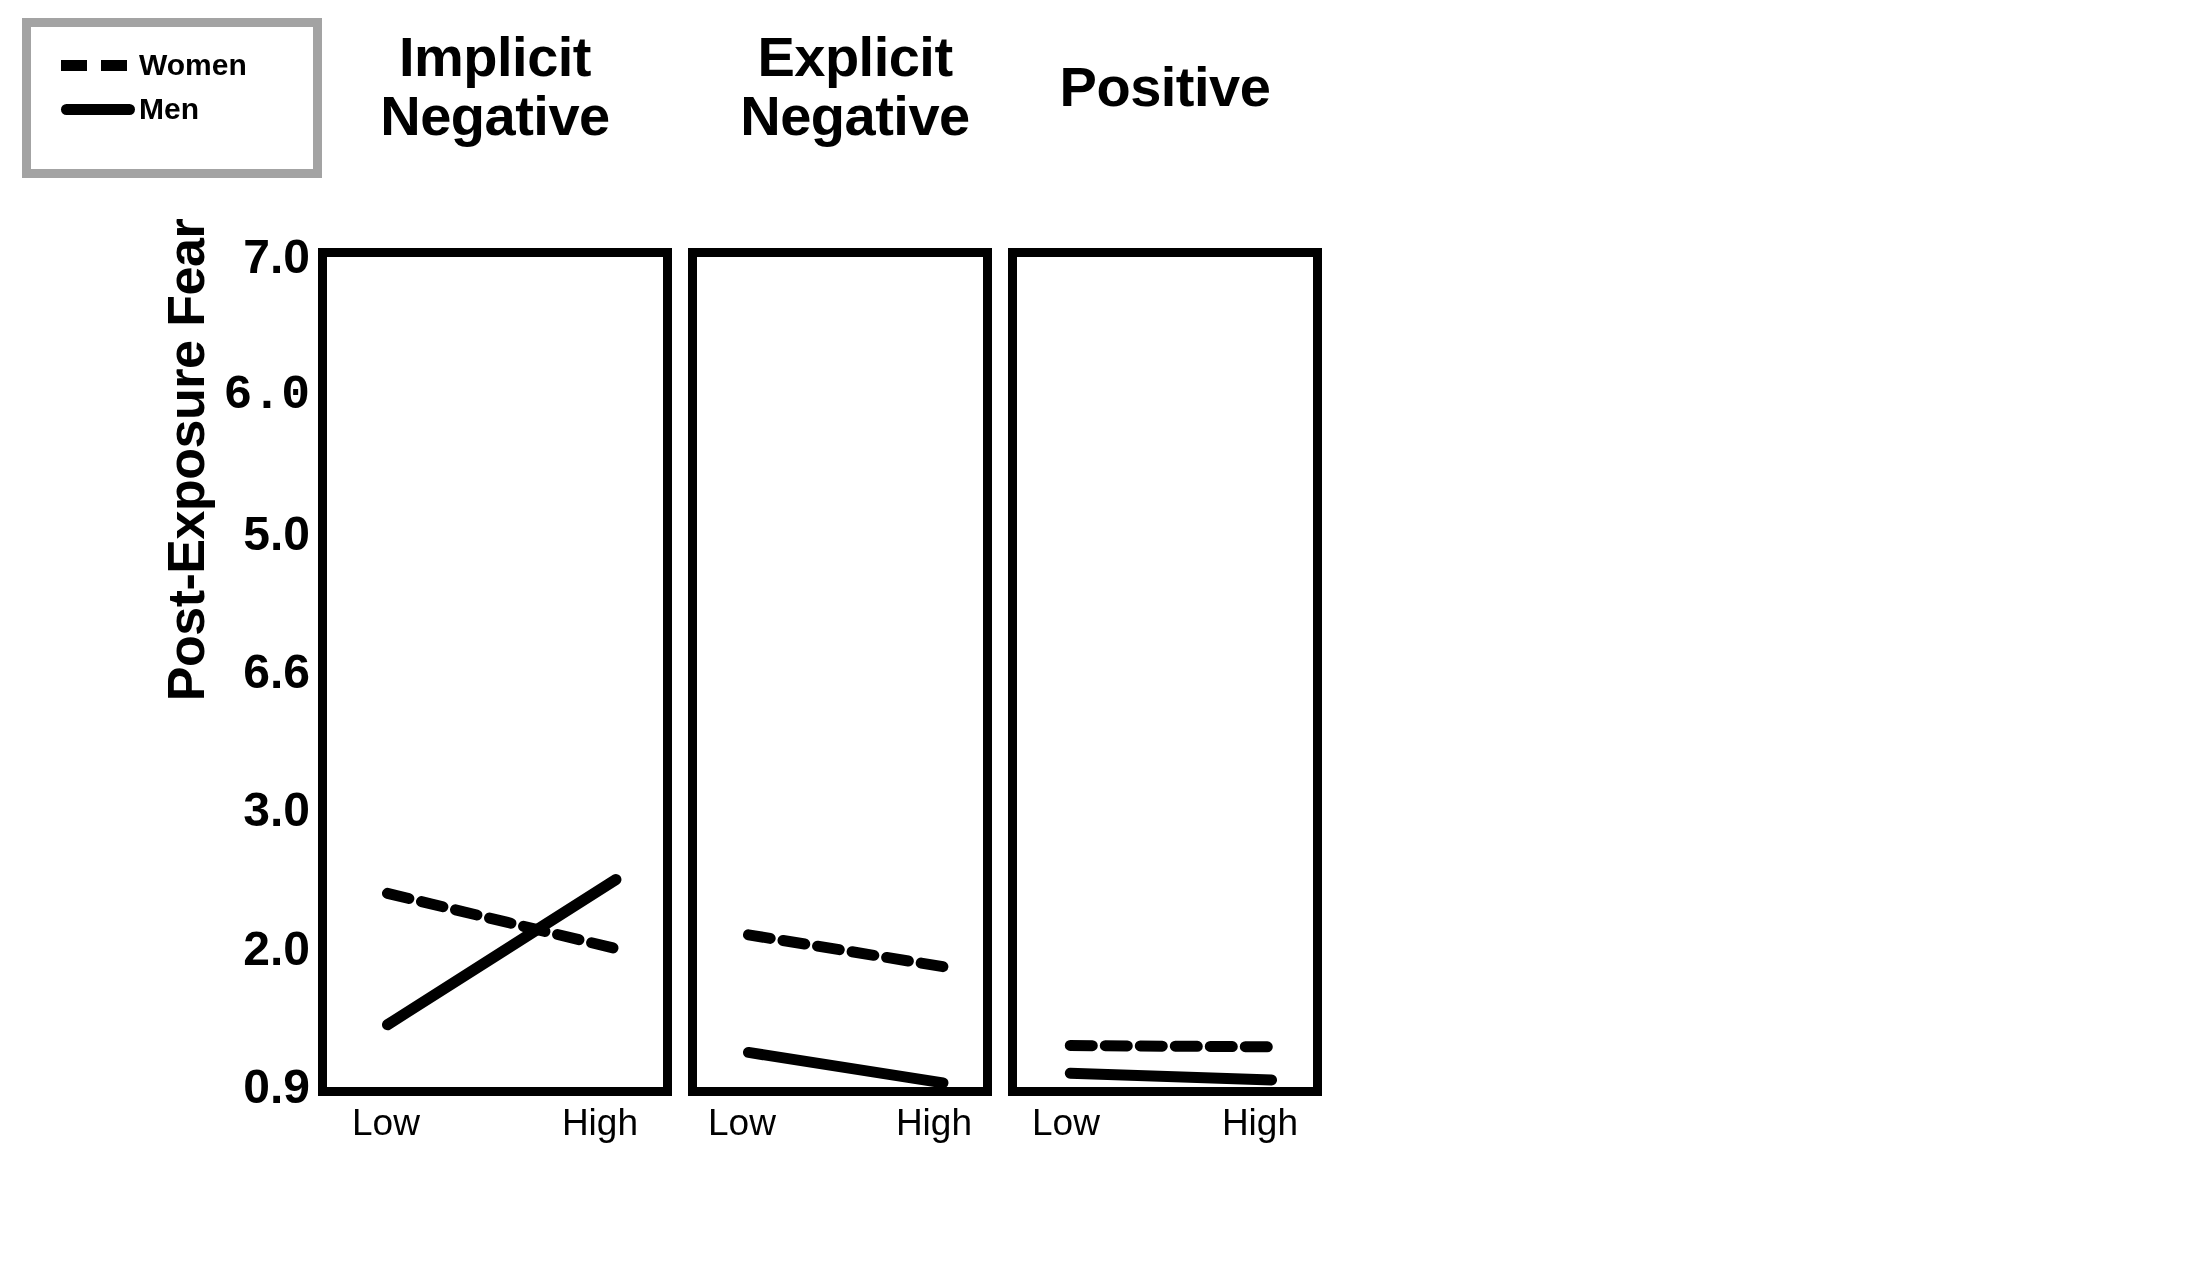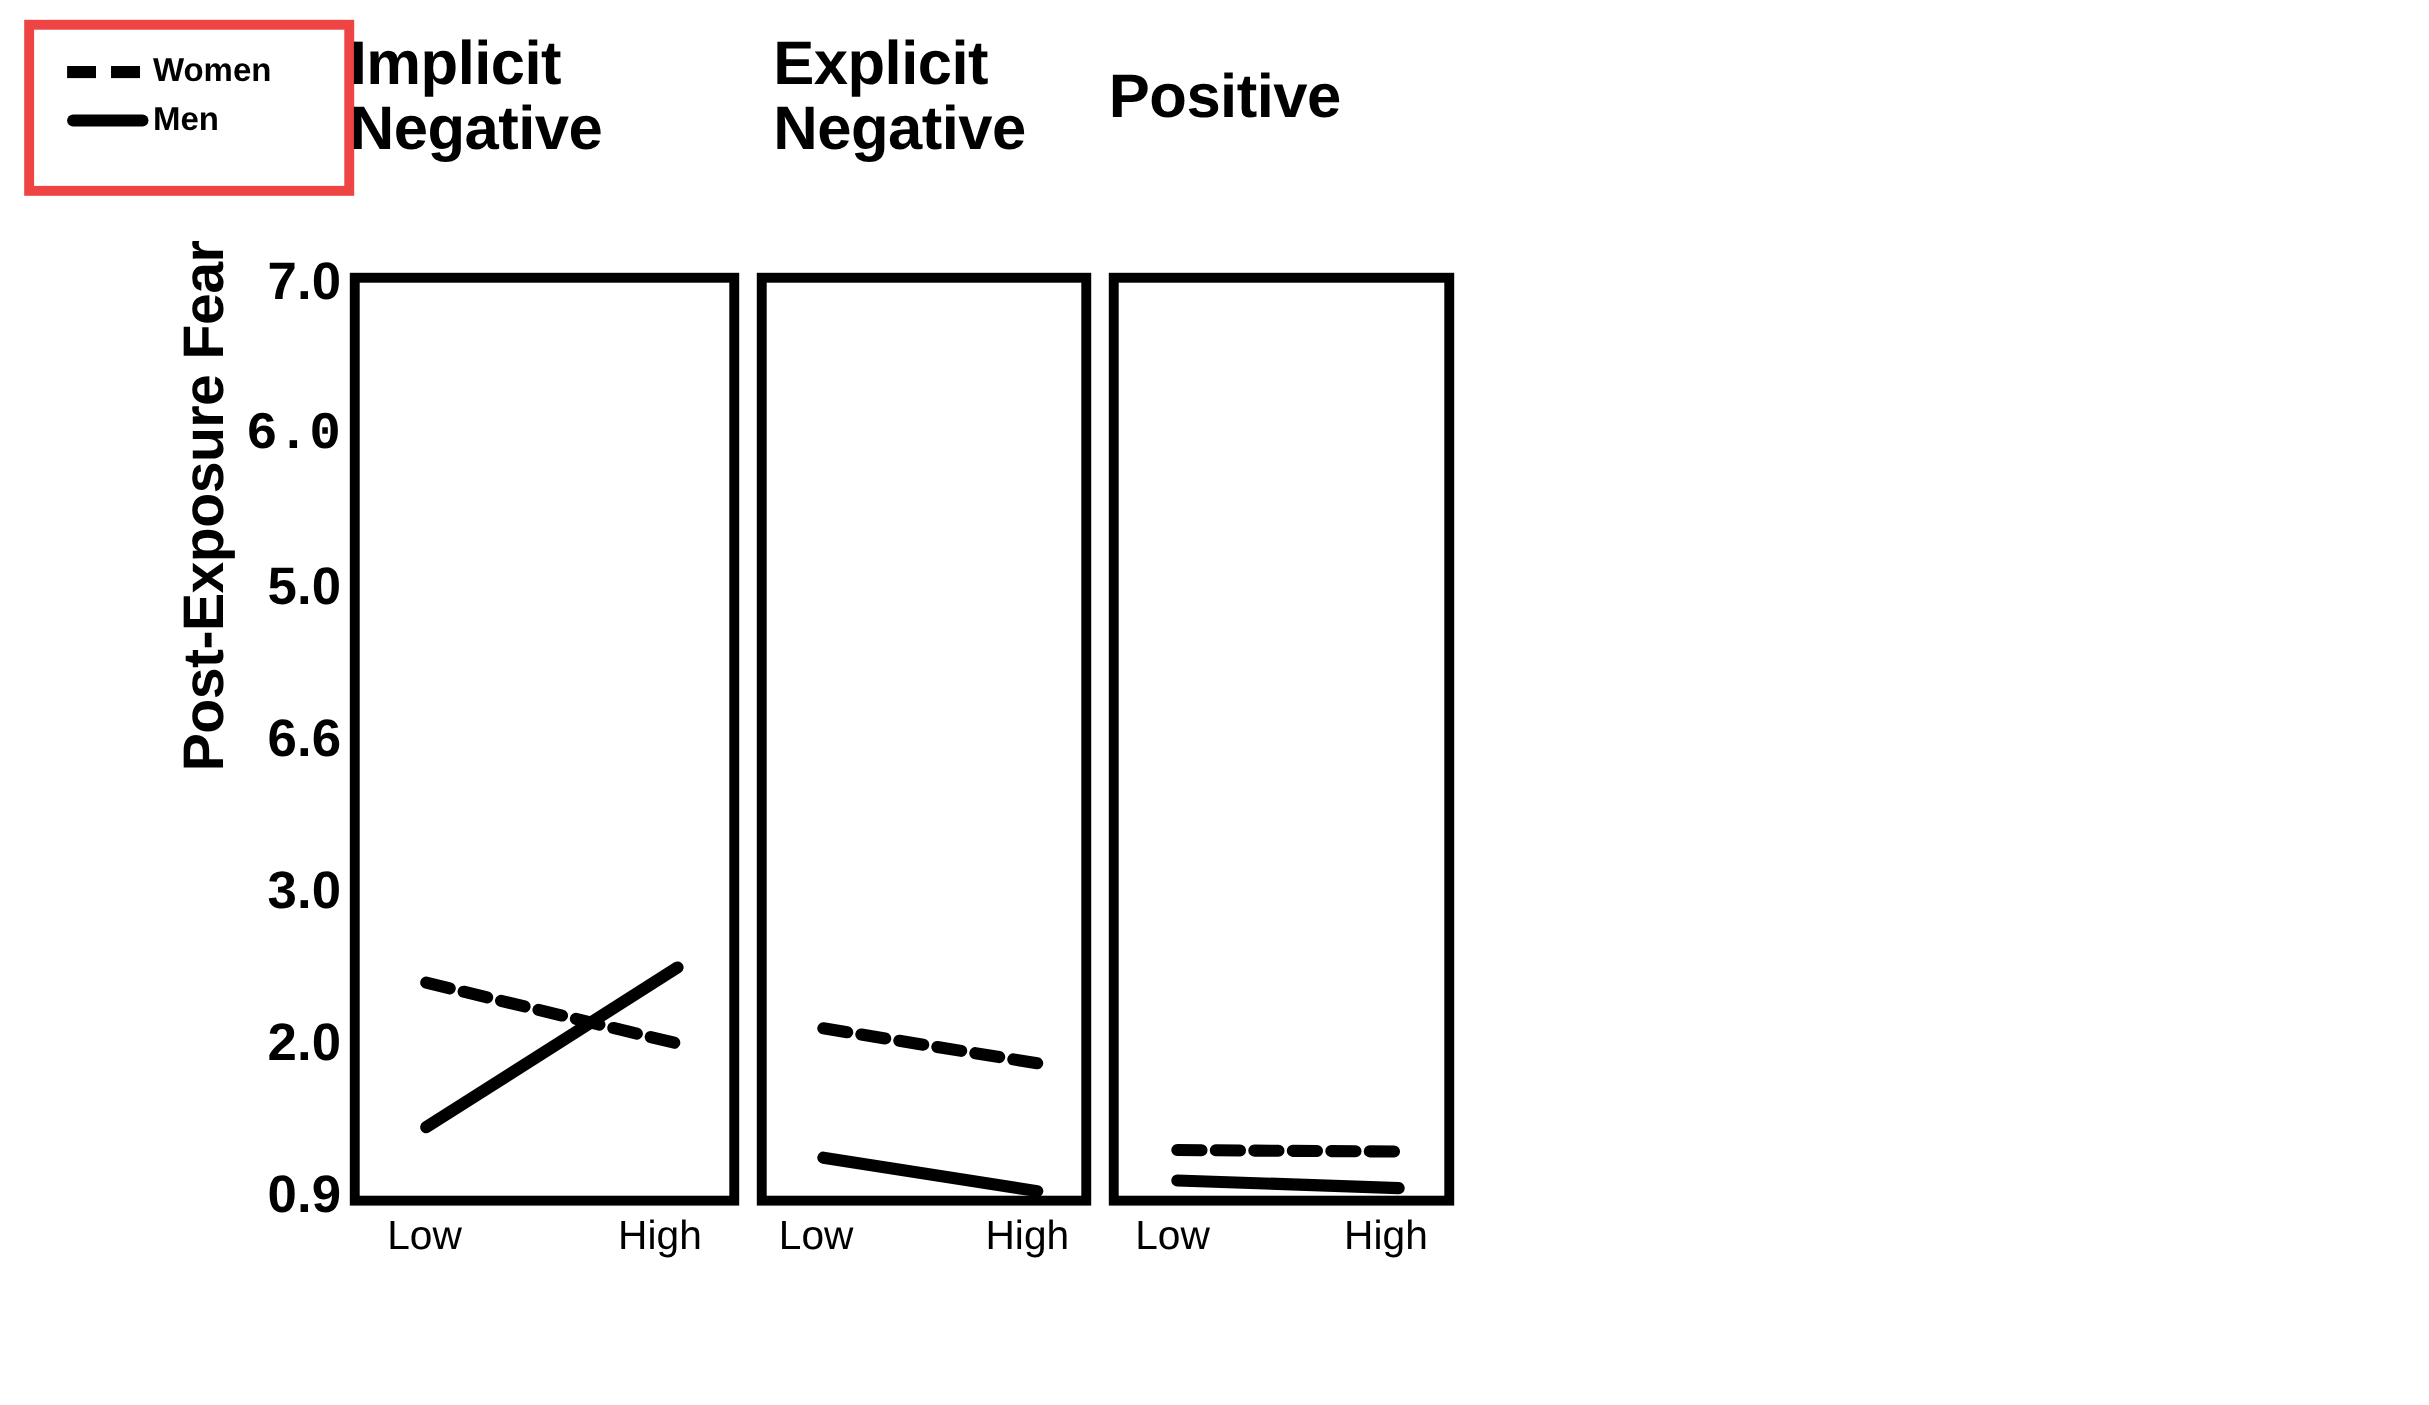--- a/index.html
+++ b/index.html
@@ -23,21 +23,21 @@
     height: 1277px;
   }
 
   
   #legend-box {
     position: absolute;
     left: 22px;
     top: 18px;
     width: 300px;
     height: 160px;
-    border: 9px solid #ef4444;
+    border: 9px solid #a3a3a3;
     background: #ffffff;
     box-sizing: border-box;
   }
   .legend-row {
     position: absolute;
     left: 30px;
     display: flex;
     align-items: center;
     height: 40px;
   }
@@ -120,20 +120,21 @@
     position: absolute;
     left: 0; top: 0;
     width: 100%;
     height: 100%;
     overflow: visible;
   }
 
   
   .panel-title {
     position: absolute;
+    text-align: center;
     font-size: 56px;
     font-weight: 700;
     line-height: 1.05;
     white-space: pre-line;
     letter-spacing: -0.5px;
   }
   #panel-title-0 { left: 318px; top: 28px; width: 354px; }
   #panel-title-1 { left: 703px; top: 28px; width: 304px; }
   #panel-title-2 { left: 1008px; top: 58px; width: 314px; }
 

